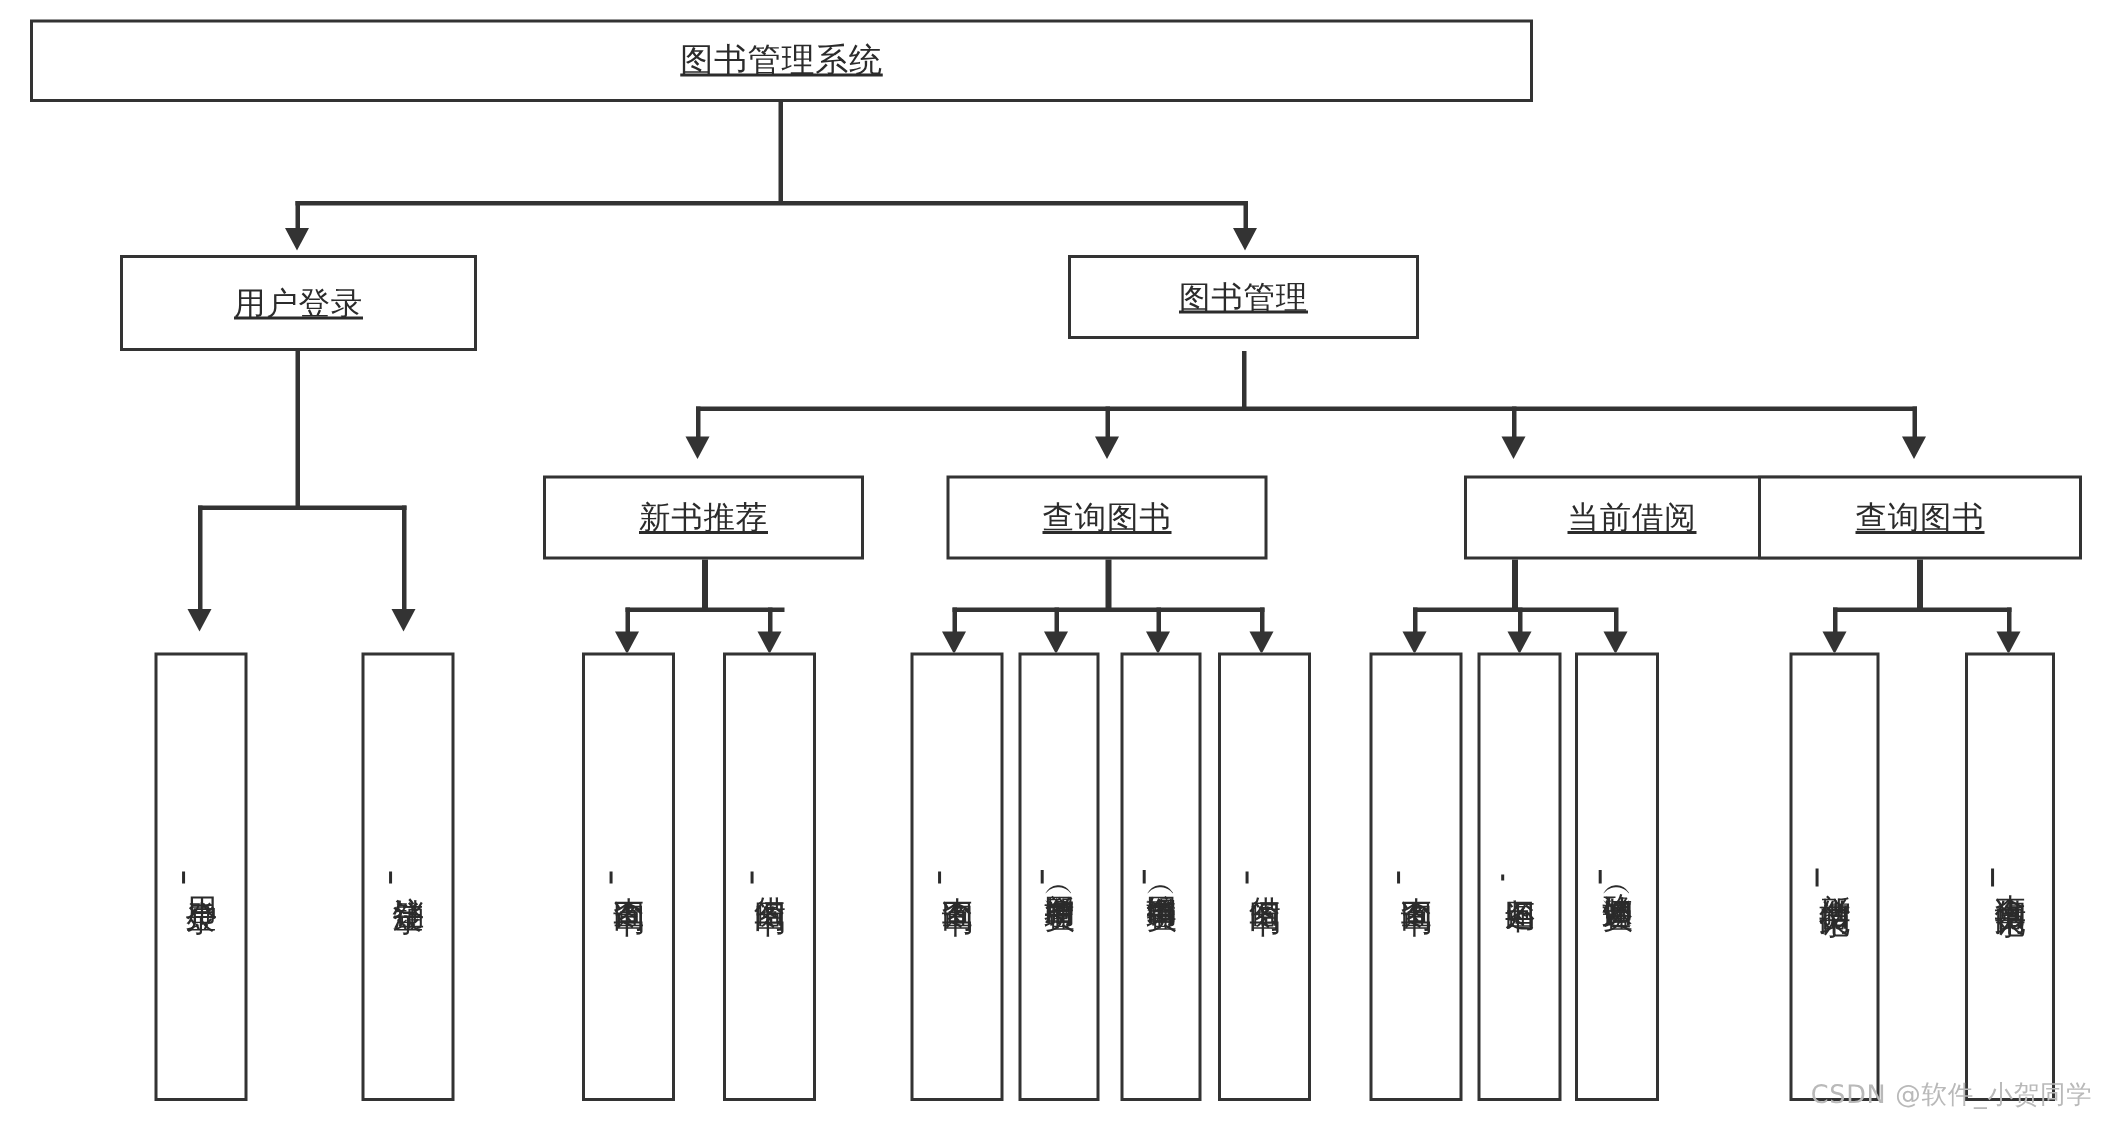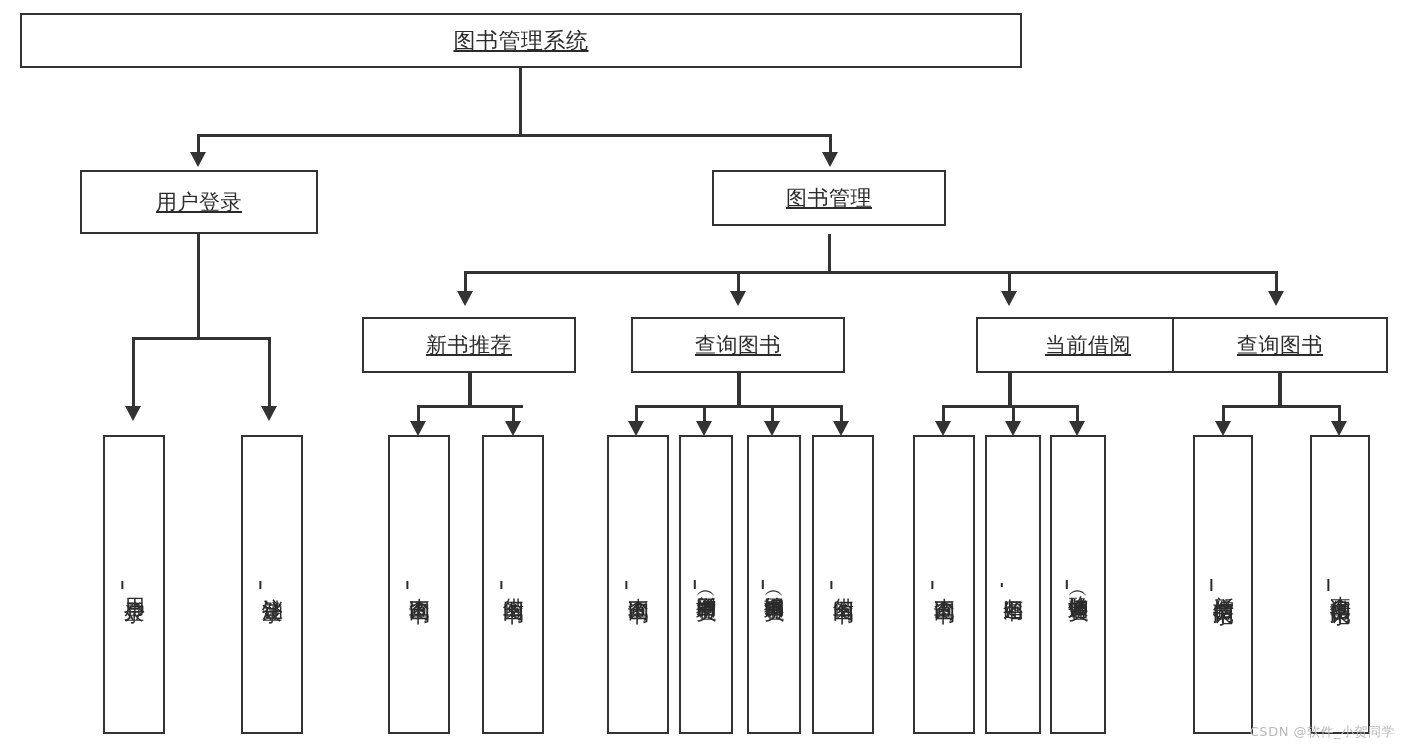--- a/index.html
+++ b/index.html
@@ -61,21 +61,21 @@
     width:0;height:0;
     border-left:8px solid transparent;
     border-right:8px solid transparent;
     border-top:15px solid #333333;
   }
   
   #watermark{
     position:absolute;
     right:10px;
     bottom:6px;
-    font-size:13px;
+    font-size:17px;
     color:#b9b9b9;
     letter-spacing:0.5px;
     white-space:nowrap;
     pointer-events:none;
   }
 </style>
 </head>
 <body>
 
 <div id="canvas">

